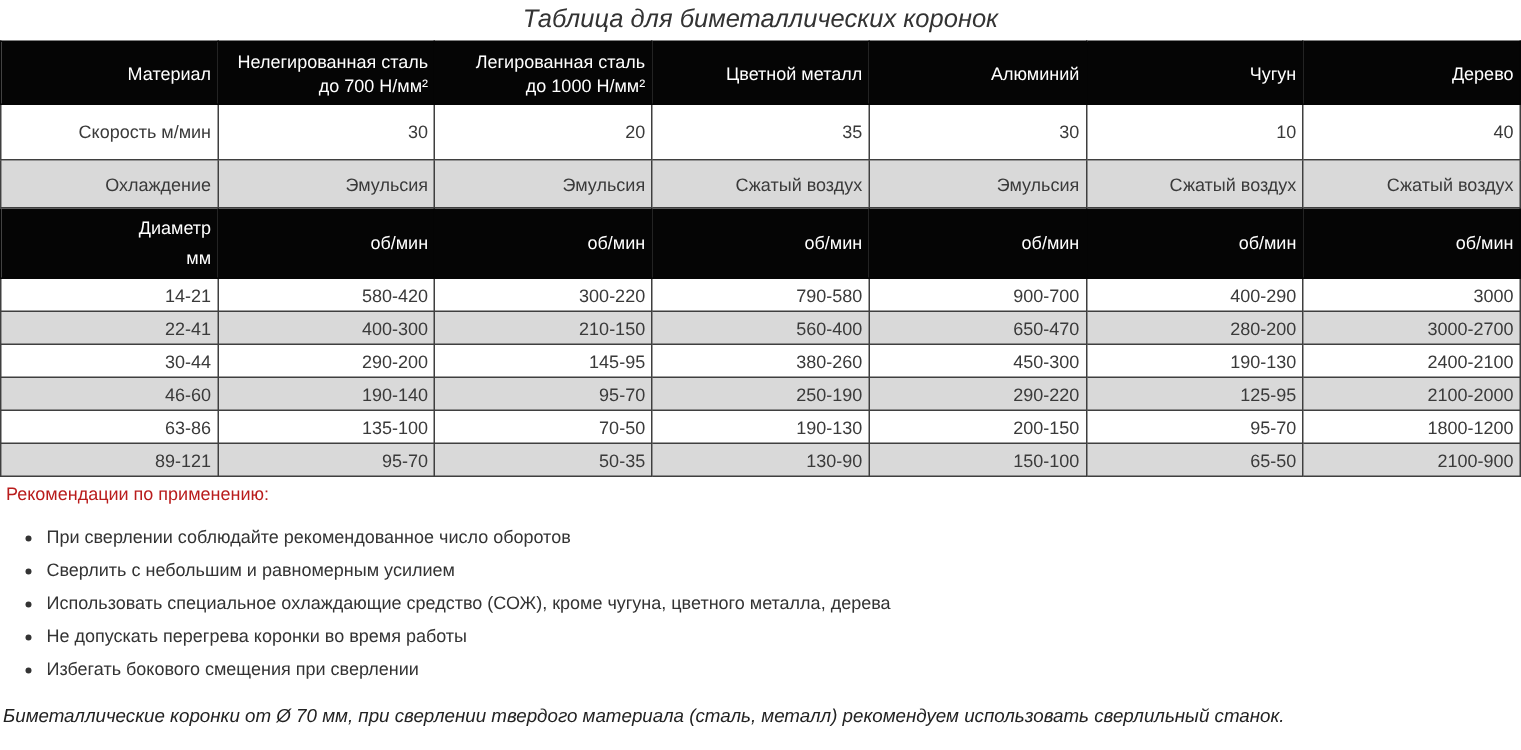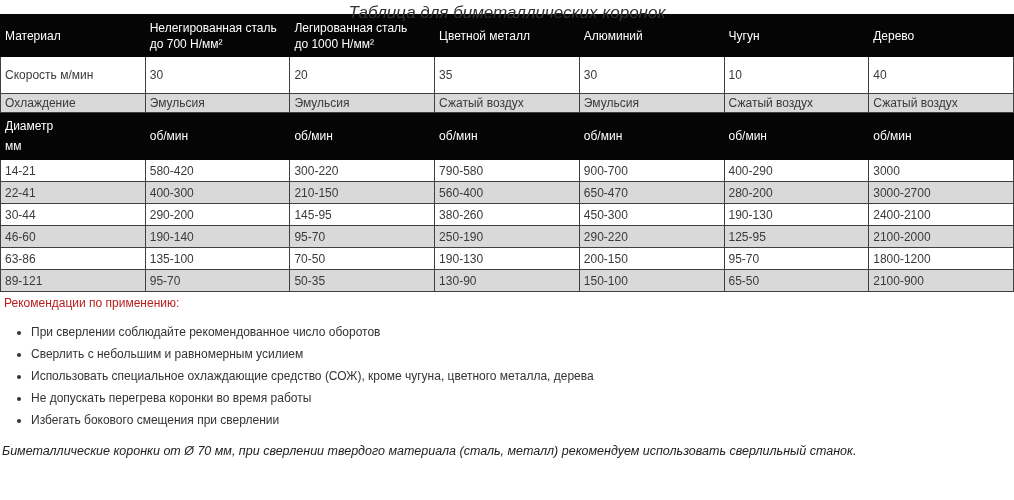--- a/index.html
+++ b/index.html
@@ -16,36 +16,37 @@
     font-style: italic;
     font-size: 17px;
     color: #333333;
     padding-top: 3px;
     height: 14px;
   }
   table.crown-table {
     width: 1014px;
     border-collapse: collapse;
     table-layout: fixed;
+    margin-top: 13px;
     font-size: 12px;
-    text-align: left;
+    text-align: right;
   }
   table.crown-table td {
     border: 1px solid #3f3f3f;
     padding: 0 4px;
     vertical-align: middle;
   }
   tr.black-row td {
     background: #050505;
     color: #ffffff;
     border-color: #050505;
   }
   tr.h-header td  { height: 42px; }
   tr.h-speed td   { height: 37px; }
-  tr.h-cool td    { height: 19px; }
+  tr.h-cool td    { height: 32px; }
   tr.h-diam td    { height: 47px; }
   tr.h-data td    { height: 22px; }
   tr.gray-row td  { background: #d9d9d9; }
   .hdr-line { line-height: 16px; }
   .diam-line { line-height: 20px; }
   .recs {
     margin: 4px 4px 0 4px;
     font-size: 12px;
     color: #b91c1c;
   }

